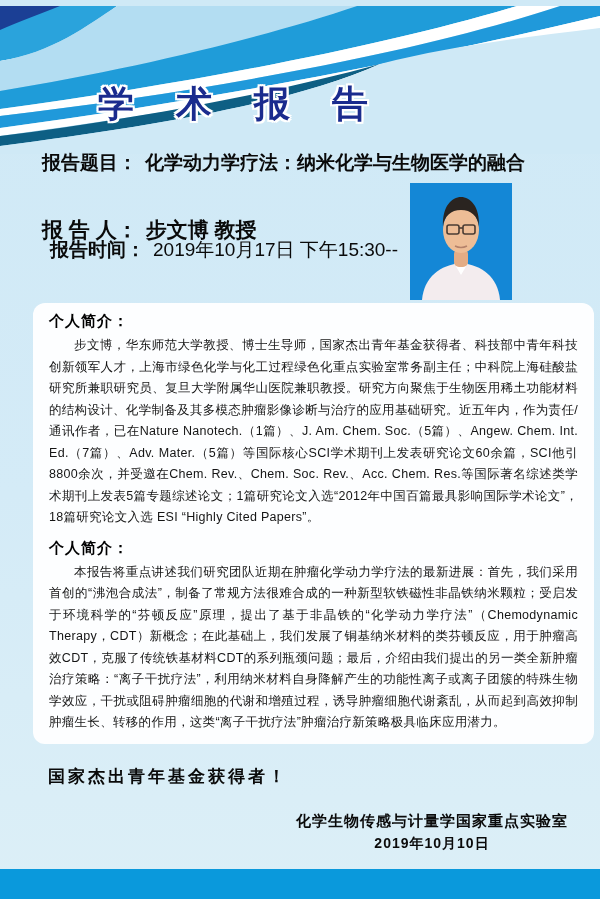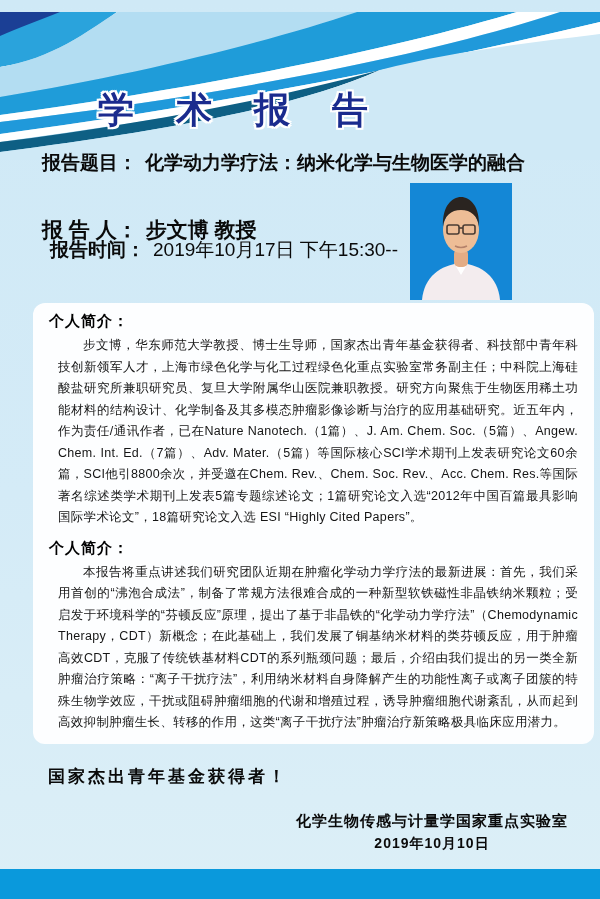--- a/index.html
+++ b/index.html
@@ -2,21 +2,21 @@
 <html><head>
 <meta charset="utf-8">
 <style>
   html,body{margin:0;padding:0;}
   body{font-family:"Liberation Sans","DejaVu Sans",sans-serif;background:#888;}
   .poster{
     position:relative;width:600px;height:899px;margin:0 auto;overflow:hidden;
     background:linear-gradient(180deg,#cfe9f6 0%,#d4ebf7 55%,#dceff7 100%);
   }
   
-  .header{position:absolute;top:12px;left:0;width:482px;height:148px;}
+  .header{position:absolute;top:6px;left:0;width:482px;height:148px;}
   .header svg{display:block;}
   .poster-title{
     position:absolute;top:74px;left:0;right:0;text-align:center;
     font-size:36px;font-weight:bold;color:#1a2b8e;letter-spacing:16px;
     text-shadow:-2px 0 0 #fff,2px 0 0 #fff,0 -2px 0 #fff,0 2px 0 #fff,
                 -2px -2px 0 #fff,2px 2px 0 #fff,-2px 2px 0 #fff,2px -2px 0 #fff;
     white-space:nowrap;
   }
   
   .info-row{position:absolute;left:42px;white-space:nowrap;color:#0a0a0a;}
@@ -35,21 +35,21 @@
   .photo svg{display:block;}
   
   .card{
     position:absolute;left:33px;top:303px;width:561px;min-height:440px;
     background:#fdfeff;border-radius:12px;box-sizing:border-box;
     padding:9px 16px 10px 16px;color:#111;
   }
   .card h3{margin:0;font-size:15px;font-weight:bold;letter-spacing:1px;color:#000;}
   .card .abstract-h{margin-top:10px;}
   .card p{
-    margin:4px 0 0 9px;font-size:12.5px;line-height:21.5px;letter-spacing:0.3px;
+    margin:4px 0 0 0;font-size:12.5px;line-height:21.5px;letter-spacing:0.3px;
     text-align:justify;text-indent:2em;color:#151515;
   }
   
   .welcome{
     position:absolute;left:48px;top:765px;font-size:17px;font-weight:bold;
     letter-spacing:3px;color:#0a0a0a;white-space:nowrap;
   }
   .org-block{position:absolute;right:32px;top:812px;text-align:center;color:#0a0a0a;}
   .org-block .org{font-size:15px;font-weight:bold;letter-spacing:1px;white-space:nowrap;}
   .org-block .date{font-size:14px;font-weight:bold;margin-top:4px;letter-spacing:1px;}

